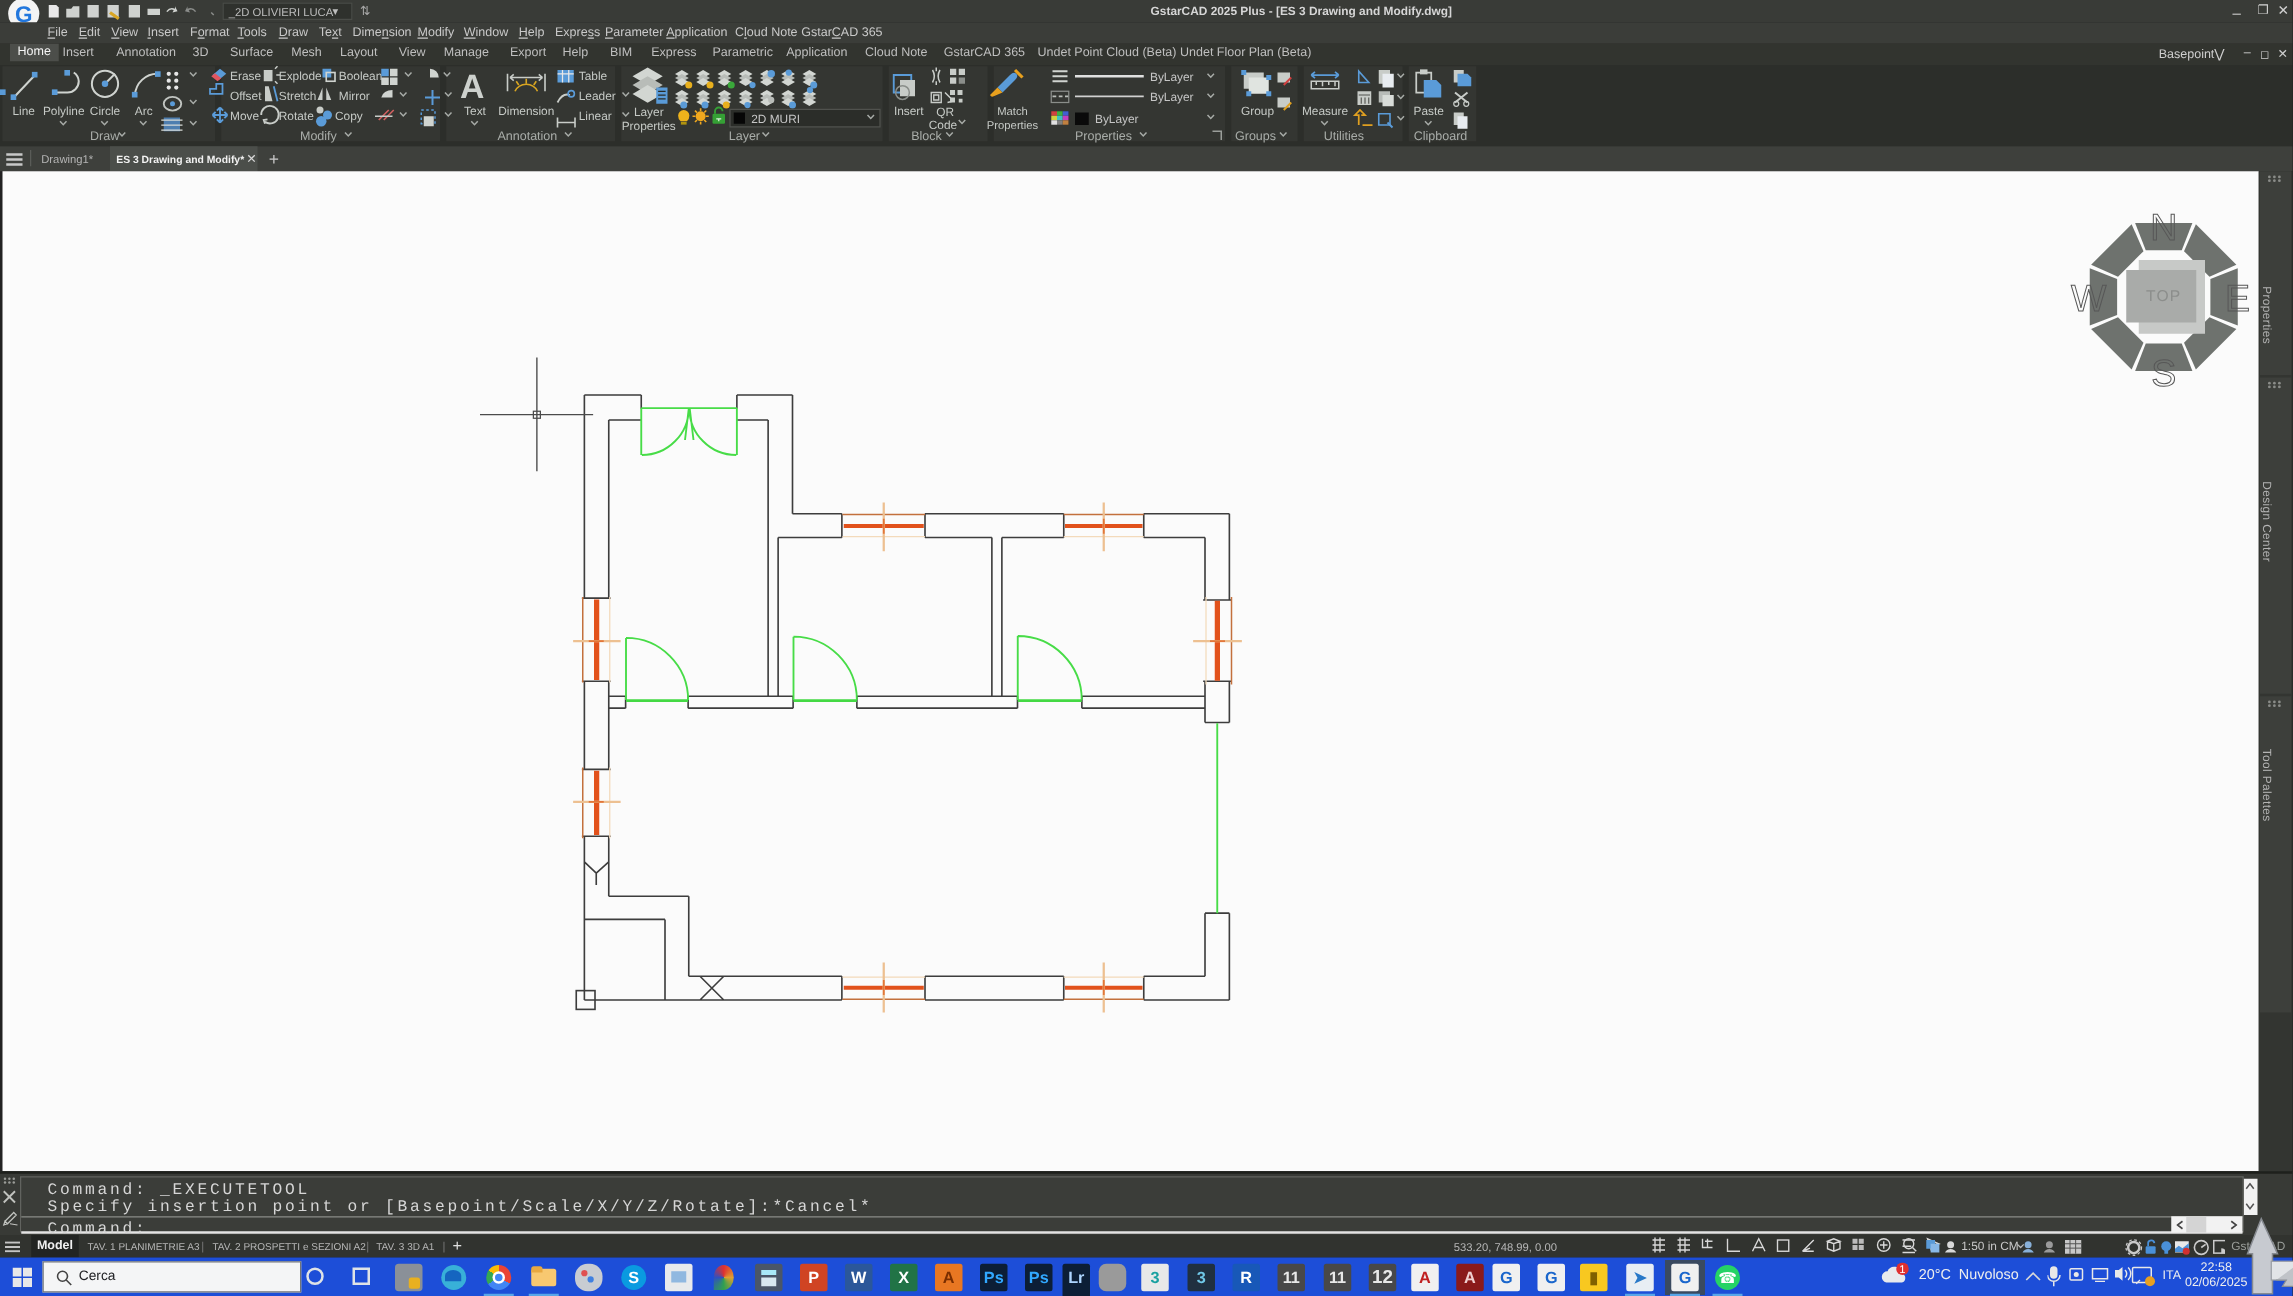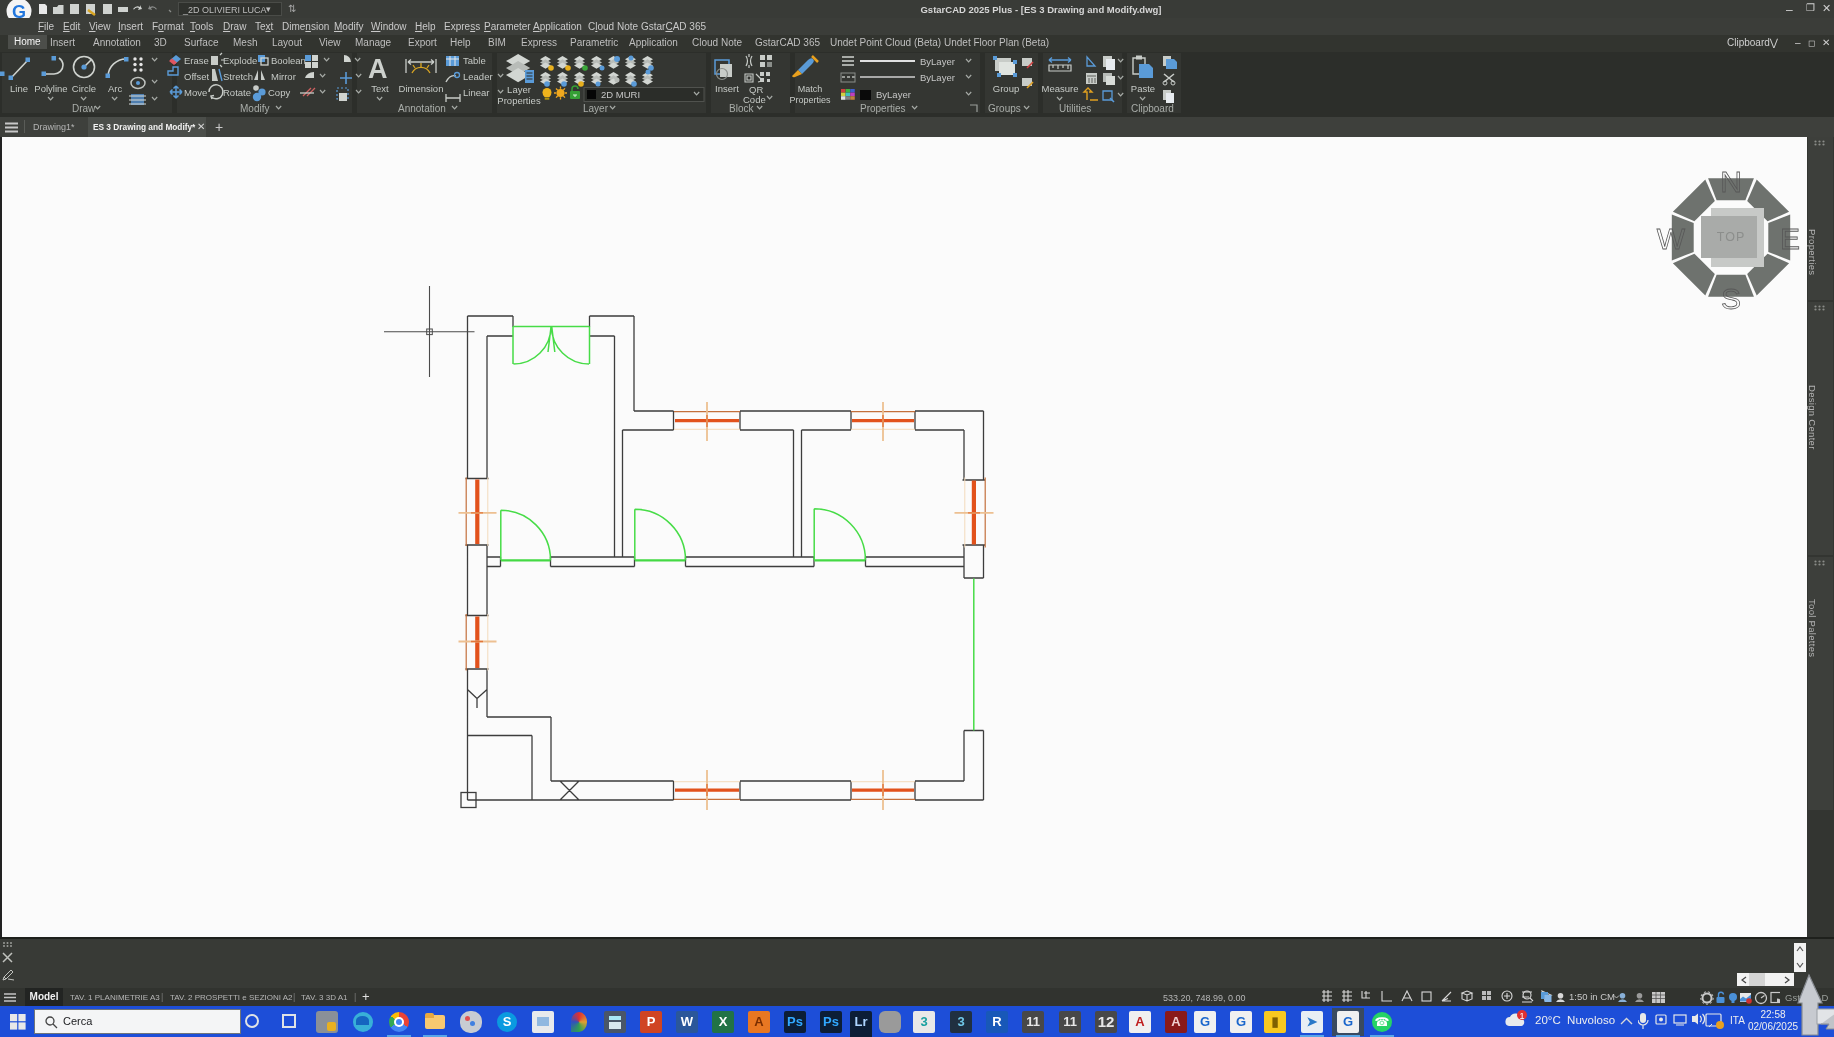--- a/index.html
+++ b/index.html
@@ -92,21 +92,21 @@
     <span class="rtab" style="left:408px">Export</span>
     <span class="rtab" style="left:450px">Help</span>
     <span class="rtab" style="left:488px">BIM</span>
     <span class="rtab" style="left:521px">Express</span>
     <span class="rtab" style="left:570px">Parametric</span>
     <span class="rtab" style="left:629px">Application</span>
     <span class="rtab" style="left:692px">Cloud Note</span>
     <span class="rtab" style="left:755px">GstarCAD 365</span>
     <span class="rtab" style="left:830px">Undet Point Cloud (Beta)</span>
     <span class="rtab" style="left:944px">Undet Floor Plan (Beta)</span>
-    <span class="rtab" style="left:1727px;color:#cfcfcf">Clipboard⋁</span>
+    <span class="rtab" style="left:1727px;color:#cfcfcf">Basepoint⋁</span>
     <span class="rtab" style="left:1795px;color:#cfcfcf">–</span>
     <span class="rtab" style="left:1808px;font-size:9px;top:3px;color:#cfcfcf">◻</span>
     <span class="rtab" style="left:1822px;color:#cfcfcf;font-size:10px">✕</span>
   </div>
   <div class="abs" id="ribbon">
     <svg class="abs" style="top:0;left:0" width="1834" height="65" viewBox="0 0 1834 65">
       <defs>
         <g id="ldia">
             <path d="M0,3.2 L5.5,0 11,3.2 5.5,6.4 z" fill="#d2d6d2"></path>
             <path d="M0,6.4 L5.5,3.2 11,6.4 5.5,9.6 z" fill="#b8bcb8"></path>
@@ -575,20 +575,27 @@
       <path d="M2,36 l7,-7 2,2 -7,7 z M1,39 l3,-1 -2,-2z M6,38 l6,1" stroke="#c0c2be" stroke-width="1" fill="none"></path>
     </svg>
     <div class="abs" style="top:4px;left:1794px;width:12px;height:29px;background:#f2f2f2">
       <svg class="abs" style="top:3px;left:2px" width="8" height="6">
           <path d="M1,5 l3,-4 3,4" fill="none" stroke="#555" stroke-width="1.2"></path>
         </svg>
       <svg class="abs" style="top:19px;left:2px" width="8" height="6">
           <path d="M1,1 l3,4 3,-4" fill="none" stroke="#555" stroke-width="1.2"></path>
         </svg>
     </div>
+    <div id="cmdbox">
+      <div class="cmdtext" style="top:2px">Command: _EXECUTETOOL</div>
+      <div class="cmdtext" style="top:16px">Specify insertion point or [Basepoint/Scale/X/Y/Z/Rotate]:*Cancel*</div>
+      <div class="abs" style="top:31px;left:0px;width:1777px;height:14px;border-top:1px solid #8a8c88;border-bottom:2px solid #e3e3e3;background:#3b3d39">
+        <div class="cmdtext" style="top:1px">Command:</div>
+      </div>
+    </div>
     <div class="abs" style="top:34px;left:1737px;width:57px;height:13px;background:#f2f2f2">
       <svg class="abs" style="top:3px;left:4px" width="6" height="8">
           <path d="M5,1 l-4,3 4,3" fill="none" stroke="#444" stroke-width="1.3"></path>
         </svg>
       <svg class="abs" style="top:3px;left:47px" width="6" height="8">
           <path d="M1,1 l4,3 -4,3" fill="none" stroke="#444" stroke-width="1.3"></path>
         </svg>
       <div class="abs" style="top:0;left:12px;width:16px;height:13px;background:#d4d4d4"></div>
     </div>
   </div>

